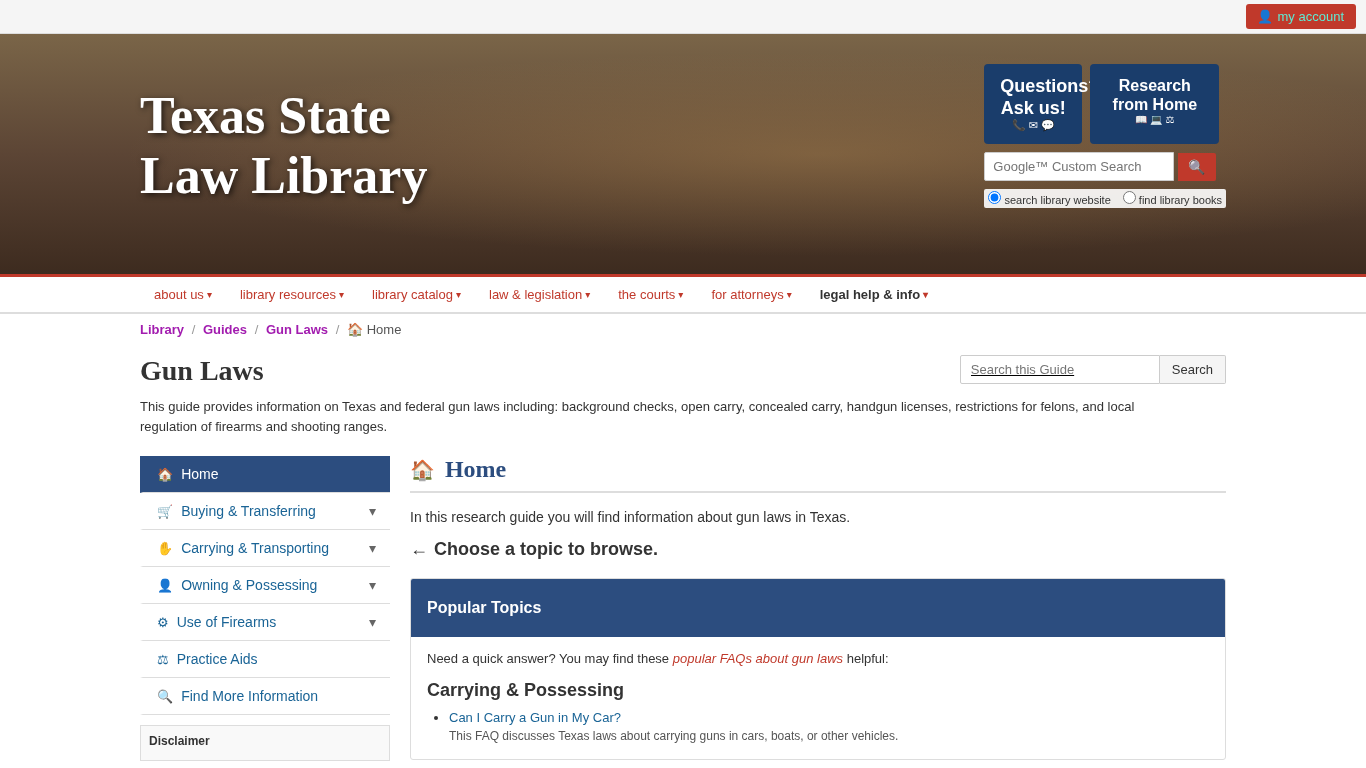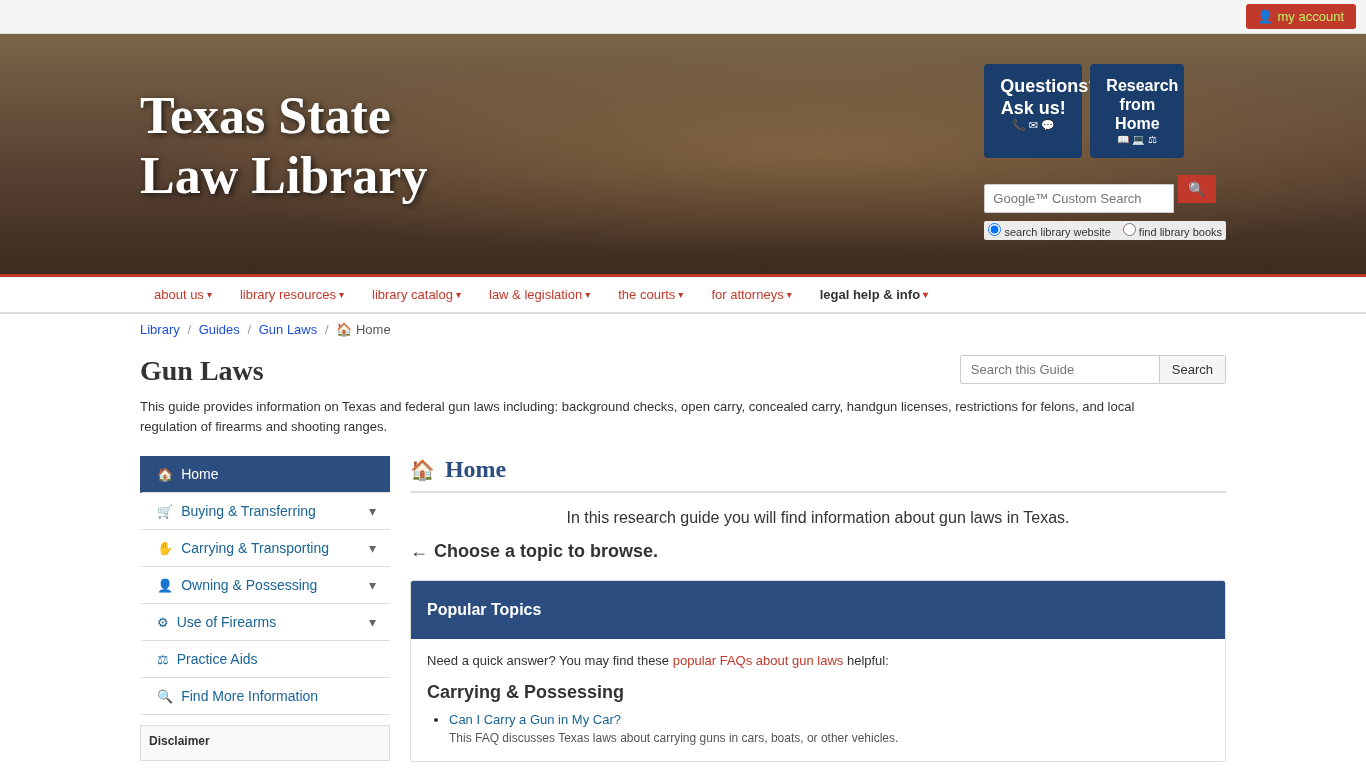--- a/index.html
+++ b/index.html
@@ -7,21 +7,21 @@
 
     
     .top-bar {
       background: #f5f5f5;
       text-align: right;
       padding: 4px 10px;
       border-bottom: 1px solid #ddd;
     }
     .my-account-btn {
       background: #c0392b;
-      color: #bef264;
+      color: #5eead4;
       border: none;
       padding: 5px 12px;
       cursor: pointer;
       font-size: 13px;
       border-radius: 3px;
     }
     .my-account-btn::before { content: "👤 "; }
 
     
     .header {
@@ -78,35 +78,34 @@
     .research-btn {
       background: #1a3d6b;
       color: #fff;
       padding: 12px 16px;
       border-radius: 4px;
       text-align: center;
       cursor: pointer;
       font-size: 16px;
       font-weight: bold;
       line-height: 1.2;
-      width: 94px;
+      width: 129px;
     }
     .research-btn .sub { font-size: 10px; font-weight: normal; }
     .search-box-header {
       display: flex;
       align-items: center;
       gap: 4px;
     }
     .search-box-header input {
       padding: 6px 8px;
       border: 1px solid #ccc;
       font-size: 13px;
       width: 190px;
       border-radius: 2px 0 0 2px;
-      margin-top: 18px;
     }
     .search-box-header button {
       background: #c0392b;
       color: #fff;
       border: none;
       padding: 6px 10px;
       cursor: pointer;
       border-radius: 0 2px 2px 0;
       font-size: 14px;
     }
@@ -144,21 +143,21 @@
     .nav-item .arrow { font-size: 10px; color: #c0392b; }
     .nav-item.dark { color: #333; font-weight: bold; }
 
     
     .breadcrumb {
       padding: 8px 140px;
       font-size: 13px;
       color: #555;
       background: #fff;
     }
-    .breadcrumb a { color: #1d4ed8; text-decoration: none; }
+    .breadcrumb a { color: #a21caf; text-decoration: none; font-weight: bold; }
     .breadcrumb .sep { margin: 0 4px; color: #999; }
     .breadcrumb .home-icon { color: #c0392b; }
 
     
     .main-content {
       padding: 10px 140px 30px;
       display: flex;
       flex-direction: column;
     }
     .page-header-row {
@@ -177,20 +176,21 @@
       display: flex;
       gap: 0;
       align-items: center;
     }
     .guide-search-box input {
       padding: 6px 10px;
       border: 1px solid #ccc;
       font-size: 13px;
       width: 200px;
       border-radius: 2px 0 0 2px;
+      text-decoration: underline;
     }
     .guide-search-box button {
       background: #f5f5f5;
       border: 1px solid #ccc;
       border-left: none;
       padding: 6px 12px;
       cursor: pointer;
       font-size: 13px;
       border-radius: 0 2px 2px 0;
       color: #333;
@@ -261,24 +261,23 @@
       padding-bottom: 8px;
       margin-bottom: 16px;
     }
     .section-title-row .home-icon-red { color: #c0392b; font-size: 20px; }
     .section-title-row h2 {
       font-size: 24px;
       color: #2c4d7f;
       font-family: Georgia, serif;
     }
     .intro-text {
-      font-size: 16px;
+      font-size: 14px;
       color: #333;
       margin-bottom: 14px;
-      text-align: center;
     }
     .choose-topic {
       font-size: 18px;
       font-weight: bold;
       color: #333;
       margin-bottom: 18px;
       display: flex;
       align-items: center;
       gap: 6px;
     }
@@ -298,21 +297,21 @@
       font-weight: bold;
     }
     .popular-box-body {
       padding: 14px 16px;
     }
     .popular-intro {
       font-size: 13px;
       color: #333;
       margin-bottom: 14px;
     }
-    .popular-intro a { color: #c0392b; text-decoration: none; }
+    .popular-intro a { color: #c0392b; text-decoration: none; font-style: italic; }
     .popular-section-title {
       font-size: 18px;
       font-weight: bold;
       color: #333;
       margin-bottom: 8px;
     }
     .popular-list { list-style: disc; padding-left: 22px; }
     .popular-list li { font-size: 13px; color: #333; line-height: 1.4; }
     .popular-list li a { color: #1a6496; text-decoration: none; }
     .popular-list li .desc { color: #555; font-size: 12px; }

